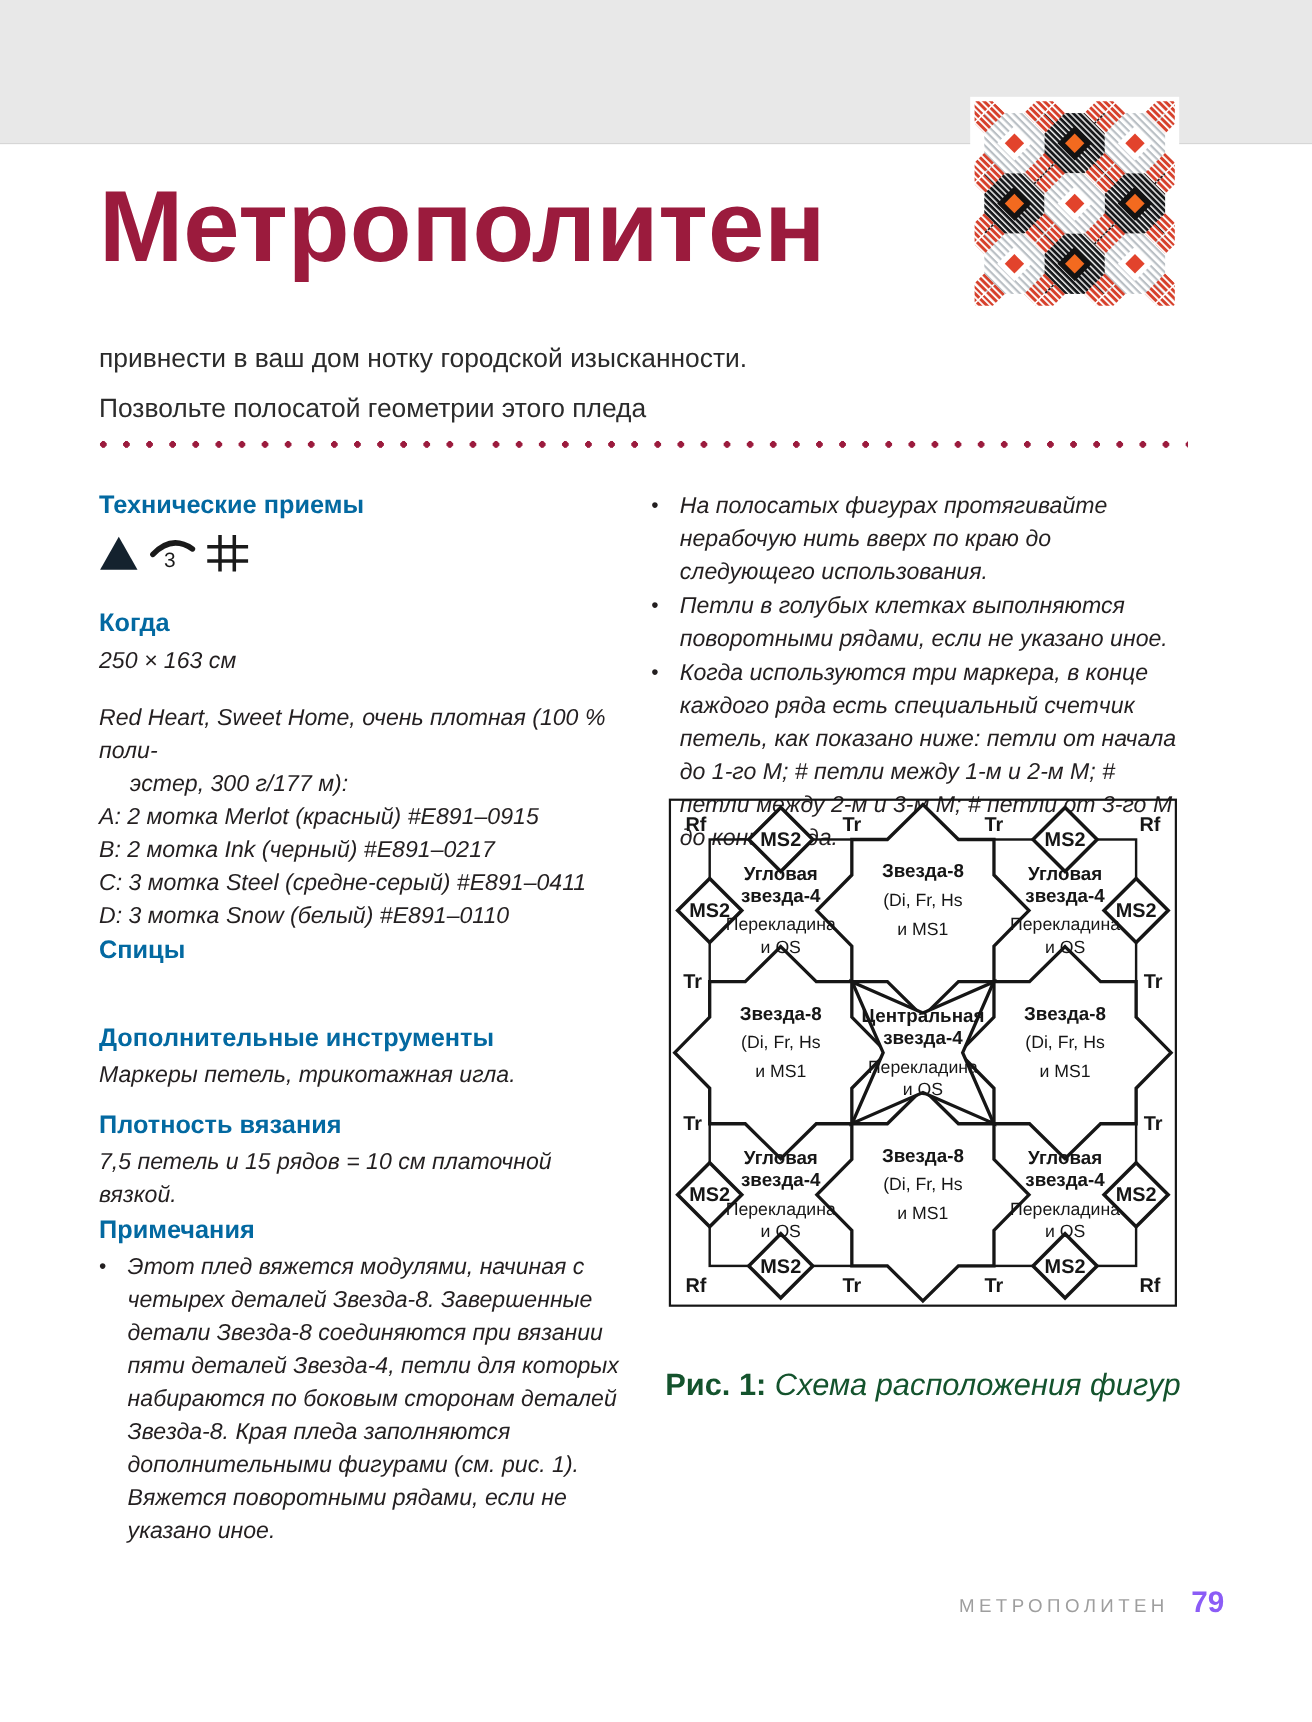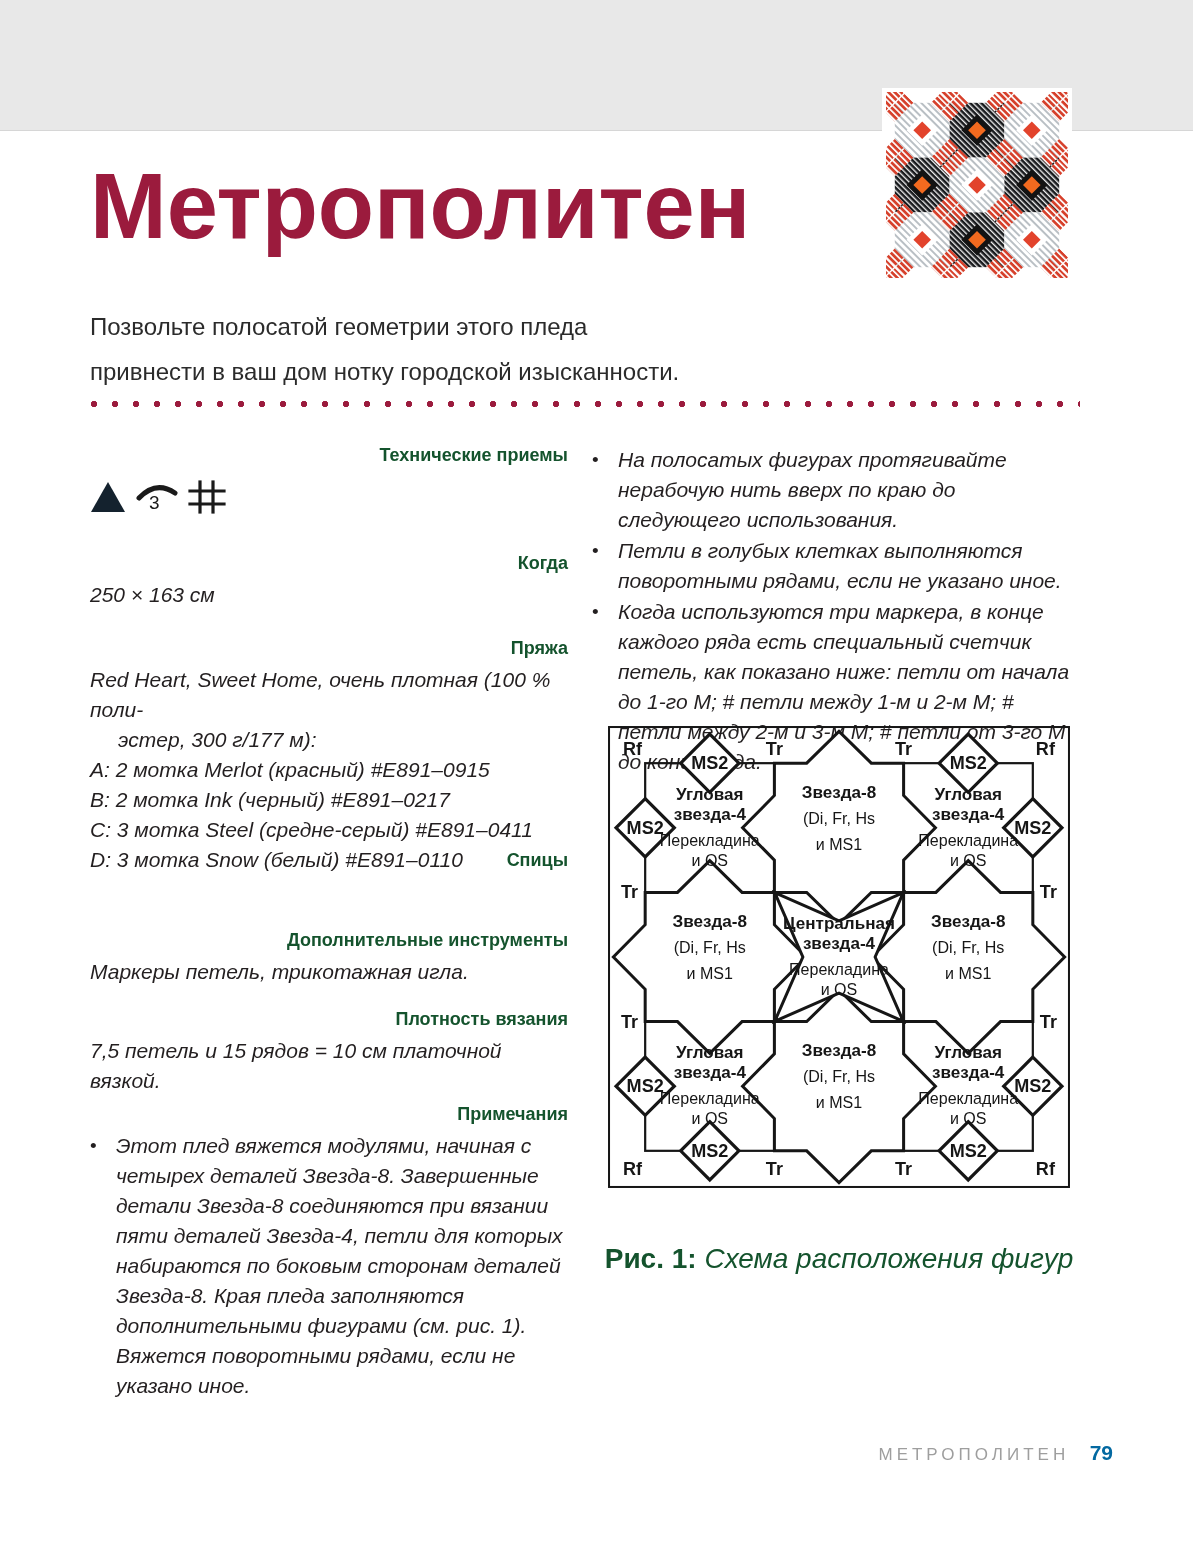--- a/index.html
+++ b/index.html
@@ -7,21 +7,21 @@
        font-family:"Liberation Sans","DejaVu Sans",sans-serif;color:#231F20;overflow:hidden;}
   .abs{position:absolute;}
   #top-band{left:0;top:0;width:1193px;height:130px;background:#e8e8e8;border-bottom:1px solid #d6d6d6;}
   #quilt-box{left:882px;top:88px;width:182px;height:186px;background:#ffffff;padding:4px;}
   #page-title{left:90px;top:160px;font-size:92px;font-weight:bold;color:#9B1B3D;letter-spacing:0px;line-height:1;}
   #subtitle{left:90px;top:304px;font-size:24px;line-height:45px;color:#2b2b2b;}
   #dots-divider{left:90px;top:400px;width:990px;height:8px;
      background-image:radial-gradient(circle 3px at 4px 4px,#9B1B3D 97%,rgba(0,0,0,0));
      background-size:21px 8px;background-repeat:repeat-x;}
   .section{left:90px;width:478px;}
-  .h-teal{font-size:18px;font-weight:bold;color:#14532d;margin:0 0 6px 0;text-align:right;}
+  .h-teal{font-size:23px;font-weight:bold;color:#0369a1;margin:0 0 6px 0;}
   .body-t{font-size:21px;line-height:30px;color:#231F20;font-style:italic;}
   .indent2{padding-left:28px;}
   #sec-techniques{top:445px;}
   #icon-row{display:flex;align-items:flex-end;gap:10px;margin-top:10px;height:38px;}
   #sec-size{top:553px;}
   #sec-yarn{top:638px;}
   #sec-needles{top:850px;}
   #sec-tools{top:930px;}
   #sec-gauge{top:1009px;}
   #sec-notes{top:1089px;margin-top:15px;}
@@ -29,21 +29,21 @@
   .bullet-mark{width:26px;flex:0 0 26px;font-size:19px;line-height:30px;color:#231F20;}
   .bullet-text{flex:1;}
   #tips-col{left:592px;top:445px;width:482px;}
   #tips-col .bullet-row{margin-bottom:1px;}
   #figure-box{left:603px;top:721px;width:472px;height:472px;}
   #figure-caption{left:603px;top:1243px;width:472px;text-align:center;font-size:28px;color:#14532d;}
   #figure-caption .cap-b{font-weight:bold;}
   #figure-caption .cap-i{font-style:italic;}
   #footer{top:1441px;left:0;width:1113px;text-align:right;}
   #footer .run-title{font-size:17px;color:#9e9e9e;letter-spacing:4px;vertical-align:baseline;}
-  #footer .page-num{font-size:21px;font-weight:bold;color:#0369a1;margin-left:16px;vertical-align:baseline;}
+  #footer .page-num{font-size:27px;font-weight:bold;color:#8b5cf6;margin-left:16px;vertical-align:baseline;}
   
   .fig-line{stroke:#161616;fill:none;}
   .fig-star{stroke:#161616;stroke-width:3;fill:#ffffff;stroke-linejoin:miter;}
   .fig-dia{stroke:#161616;stroke-width:3.2;fill:#ffffff;}
   .fig-txt-b{font-family:"Liberation Sans",sans-serif;font-size:17px;font-weight:bold;fill:#161616;}
   .fig-txt-r{font-family:"Liberation Sans",sans-serif;font-size:16px;fill:#161616;}
   .fig-txt-lab{font-family:"Liberation Sans",sans-serif;font-size:18px;font-weight:bold;fill:#161616;}
 </style>
 </head>
 <body>
@@ -108,22 +108,22 @@
         <use href="#qnd" transform="translate(65,177)"></use>
         <use href="#qnd" transform="translate(121,177)"></use>
         <use href="#qnd" transform="translate(177,177)"></use>
     </g>
   </svg>
 </div>
 
 <div id="page-title" class="abs">Метрополитен</div>
 
 <div id="subtitle" class="abs">
+  <div>привнести в ваш дом нотку городской изысканности.</div>
   <div>Позвольте полосатой геометрии этого пледа</div>
-  <div>привнести в ваш дом нотку городской изысканности.</div>
 </div>
 
 <div id="dots-divider" class="abs"></div>
 
 <div id="sec-techniques" class="abs section">
   <div class="h-teal">Технические приемы</div>
   <div id="icon-row">
     <svg width="36" height="34" viewBox="0 0 36 34">
       <polygon points="18,2 35,32 1,32" fill="#14222e"></polygon>
     </svg>
@@ -141,21 +141,20 @@
     </svg>
   </div>
 </div>
 
 <div id="sec-size" class="abs section">
   <div class="h-teal">Когда</div>
   <div class="body-t">250 × 163 см</div>
 </div>
 
 <div id="sec-yarn" class="abs section">
-  <div class="h-teal">Пряжа</div>
   <div class="body-t">Red Heart, Sweet Home, очень плотная (100 % поли-</div>
   <div class="body-t indent2">эстер, 300 г/177 м):</div>
   <div class="body-t">A: 2 мотка Merlot (красный) #E891–0915</div>
   <div class="body-t">B: 2 мотка Ink (черный) #E891–0217</div>
   <div class="body-t">C: 3 мотка Steel (средне-серый) #E891–0411</div>
   <div class="body-t">D: 3 мотка Snow (белый) #E891–0110</div>
 </div>
 
 <div id="sec-needles" class="abs section">
   <div class="h-teal">Спицы</div>

